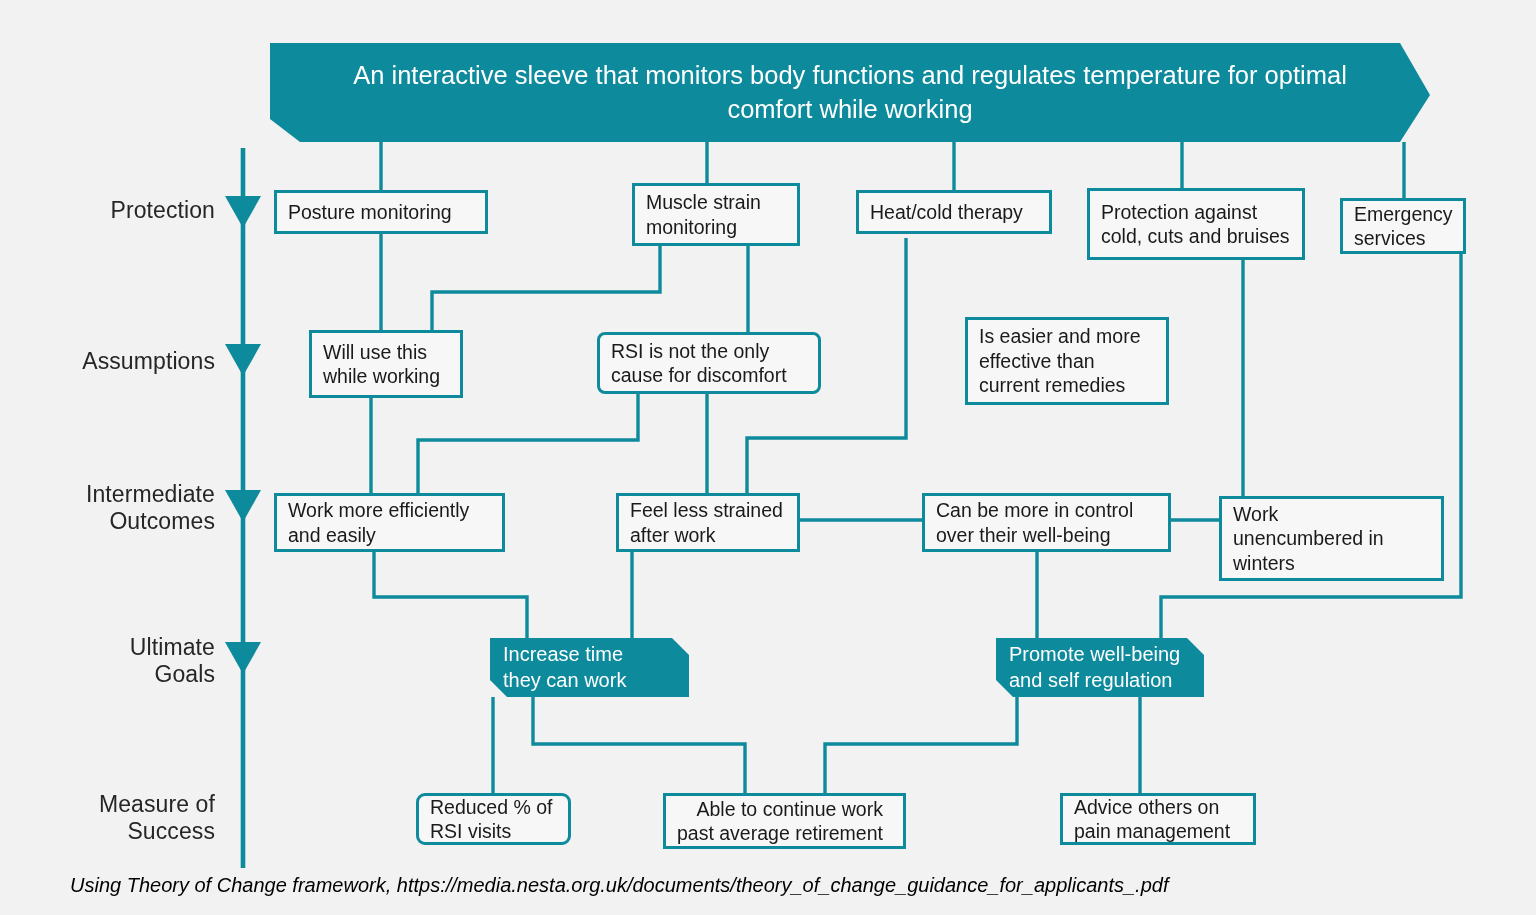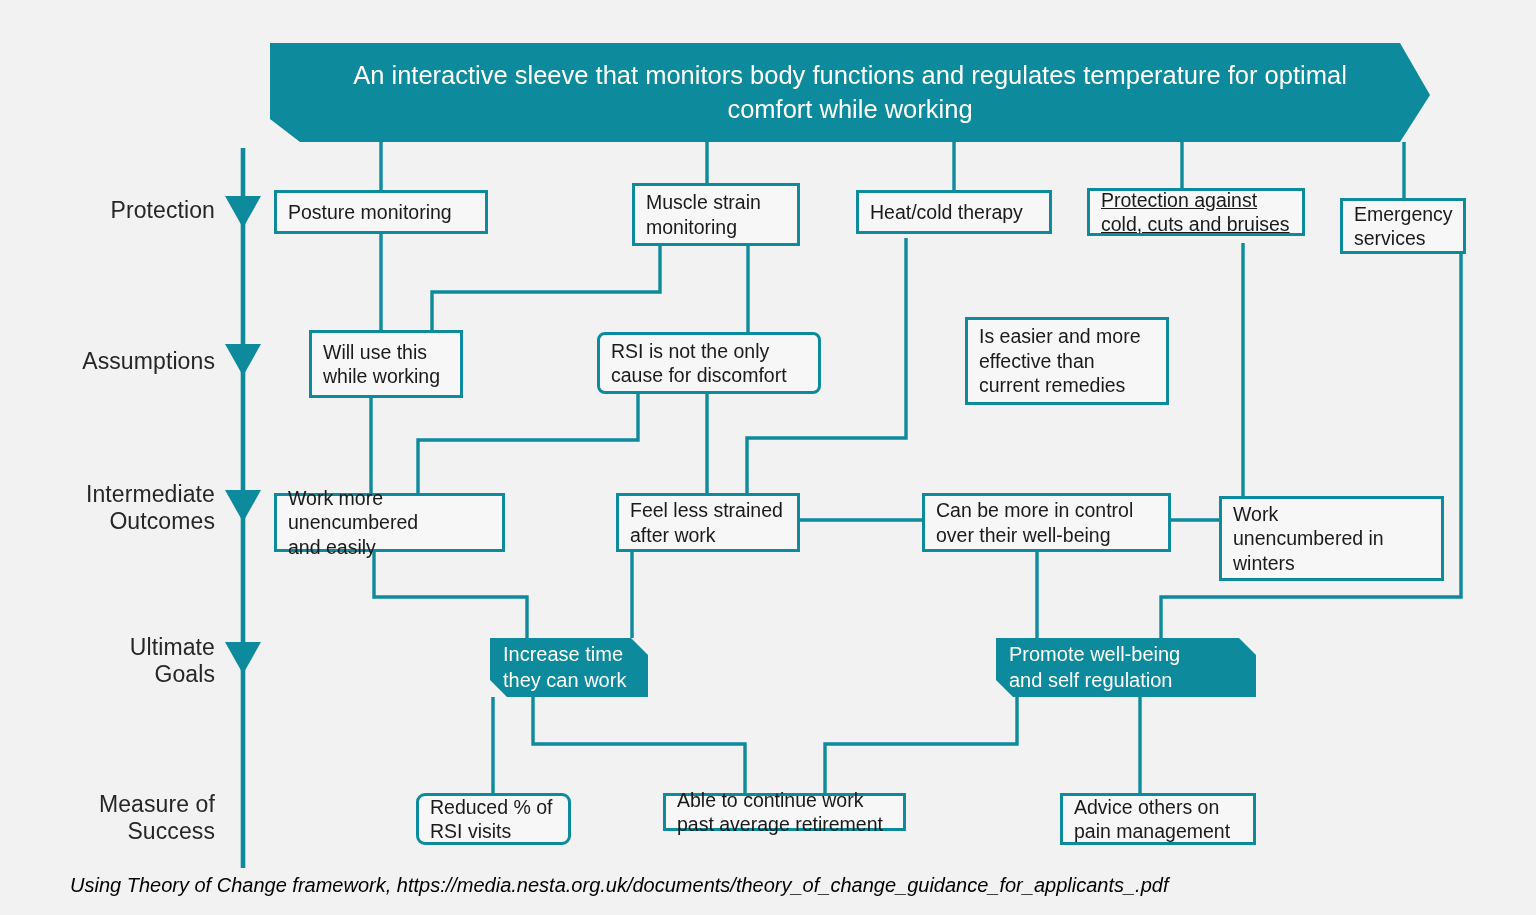--- a/index.html
+++ b/index.html
@@ -143,50 +143,50 @@
 Outcomes</div>
   <div class="row-label" style="left:40px;top:634px;width:175px;">Ultimate
 Goals</div>
   <div class="row-label" style="left:30px;top:791px;width:185px;">Measure of
 Success</div>
 
   <div class="node" style="left:274px;top:190px;width:214px;height:44px;">Posture monitoring</div>
   <div class="node" style="left:632px;top:183px;width:168px;height:63px;">Muscle strain
 monitoring</div>
   <div class="node" style="left:856px;top:190px;width:196px;height:44px;text-align:center;">Heat/cold therapy</div>
-  <div class="node" style="left:1087px;top:188px;width:218px;height:48px;text-decoration:underline;">Protection against
+  <div class="node" style="left:1087px;top:188px;width:218px;height:72px;">Protection against
 cold, cuts and bruises</div>
   <div class="node" style="left:1340px;top:198px;width:126px;height:56px;">Emergency
 services</div>
 
   <div class="node" style="left:309px;top:330px;width:154px;height:68px;">Will use this
 while working</div>
   <div class="node" style="left:597px;top:332px;width:224px;height:62px;border-radius:8px;">RSI is not the only
 cause for discomfort</div>
   <div class="node" style="left:965px;top:317px;width:204px;height:88px;">Is easier and more
 effective than
 current remedies</div>
 
-  <div class="node" style="left:274px;top:493px;width:231px;height:59px;">Work more unencumbered
+  <div class="node" style="left:274px;top:493px;width:231px;height:59px;">Work more efficiently
 and easily</div>
   <div class="node" style="left:616px;top:493px;width:184px;height:59px;">Feel less strained
 after work</div>
   <div class="node" style="left:922px;top:493px;width:249px;height:59px;">Can be more in control
 over their well-being</div>
   <div class="node" style="left:1219px;top:496px;width:225px;height:85px;">Work
 unencumbered in
 winters</div>
 
-  <div class="goal" style="left:490px;top:638px;width:158px;height:59px;">Increase time
+  <div class="goal" style="left:490px;top:638px;width:199px;height:59px;">Increase time
 they can work</div>
-  <div class="goal" style="left:996px;top:638px;width:260px;height:59px;">Promote well-being
+  <div class="goal" style="left:996px;top:638px;width:208px;height:59px;">Promote well-being
 and self regulation</div>
 
   <div class="node" style="left:416px;top:793px;width:155px;height:52px;border-radius:9px;">Reduced % of
 RSI visits</div>
-  <div class="node" style="left:663px;top:793px;width:243px;height:38px;">Able to continue work
+  <div class="node" style="left:663px;top:793px;width:243px;height:56px;text-align:right;">Able to continue work
 past average retirement</div>
   <div class="node" style="left:1060px;top:793px;width:196px;height:52px;">Advice others on
 pain management</div>
 
   <div id="caption">Using Theory of Change framework, https://media.nesta.org.uk/documents/theory_of_change_guidance_for_applicants_.pdf</div>
 
 </div>
 
 </body></html>

